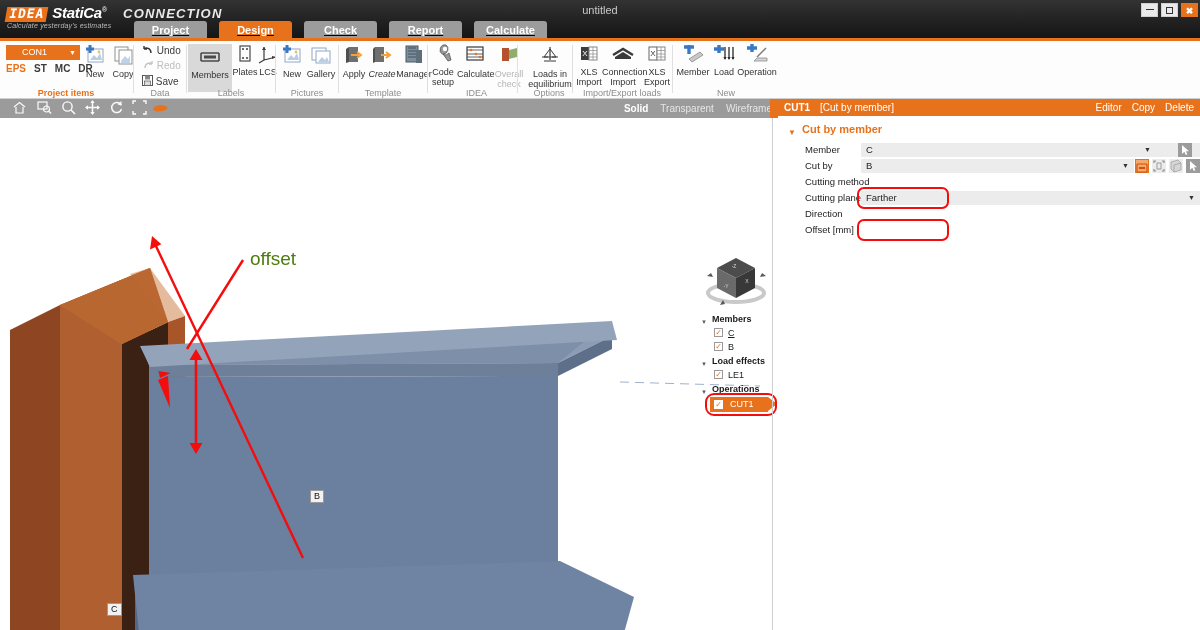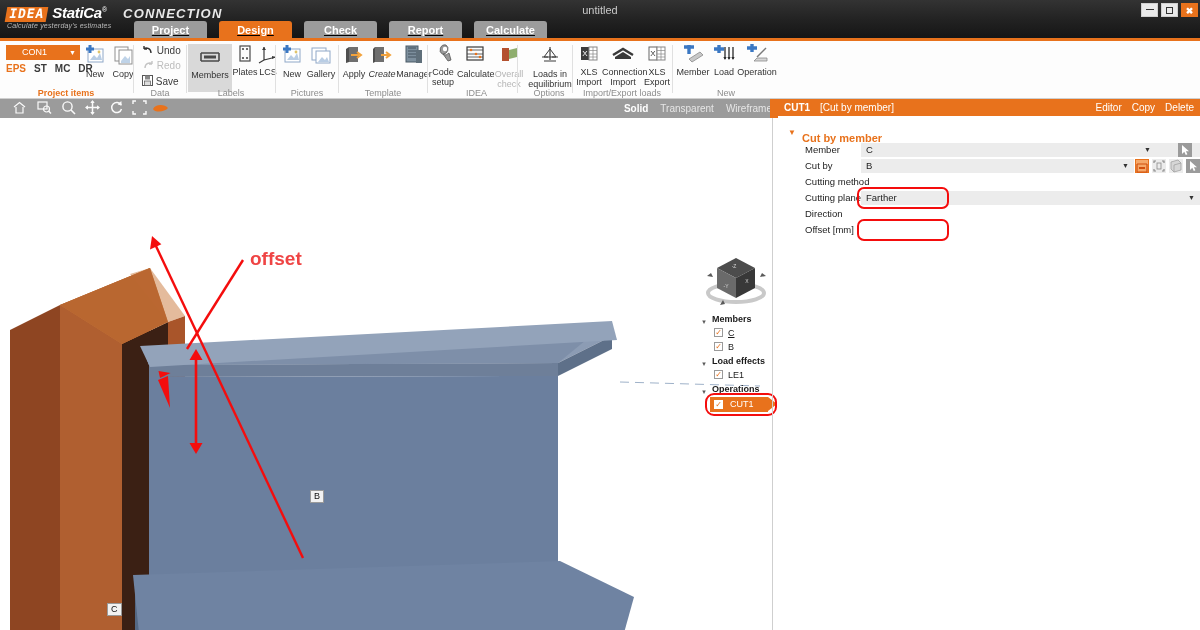--- a/index.html
+++ b/index.html
@@ -121,23 +121,22 @@
     position:absolute; left:0; top:118px; width:778px; height:512px;
     background:#ffffff; overflow:hidden;
   }
   .viewport svg { position:absolute; left:0; top:0; }
 
   .memlabel {
     position:absolute; background:#f2f2f2; border:1px solid #9a9a9a;
     font-size:9px; color:#111; padding:1px 3px; line-height:9px;
   }
   .annot {
-    position:absolute; color:#ef4444; font-size:19px; font-family:"Liberation Sans", sans-serif;
+    position:absolute; color:#4d7c0f; font-size:19px; font-family:"Liberation Sans", sans-serif;
     white-space:nowrap;
-    font-weight:bold;
   }
 
   
   .navcube { position:absolute; left:703px; top:128px; width:66px; height:64px; }
 
   
   .tree { position:absolute; left:700px; top:194px; width:78px; font-size:9px; color:#1a1a1a; }
   .trow { position:relative; height:14px; line-height:14px; white-space:nowrap; }
   .trow .arrow { position:absolute; left:0; top:3px; width:8px; text-align:center; font-size:7px; color:#5a5a5a; }
   .trow .grp { position:absolute; left:12px; font-weight:bold; }
@@ -162,21 +161,21 @@
 
   
   .props { position:absolute; left:778px; top:99px; width:422px; height:531px; background:#fff; }
   .props-head {
     position:absolute; left:0; top:0; width:422px; height:17px; background:#e8721c; color:#fff;
   }
   .props-head .name { position:absolute; left:6px; top:0; line-height:17px; font-size:10px; font-weight:bold; }
   .props-head .sub { position:absolute; left:42px; top:0; line-height:17px; font-size:10px; font-weight:normal; }
   .props-head .acts { position:absolute; right:6px; top:0; line-height:17px; font-size:10px; display:flex; gap:10px; }
 
-  .sect-title { position:absolute; left:24px; top:33px; font-size:11px; font-weight:bold; color:#e8721c; }
+  .sect-title { position:absolute; left:24px; top:24px; font-size:11px; font-weight:bold; color:#e8721c; }
   .sect-arrow { position:absolute; left:10px; top:29px; font-size:8px; color:#e8721c; }
 
   .prow { position:absolute; left:0; width:422px; height:14px; }
   .prow .plabel { position:absolute; left:27px; top:0; font-size:9.5px; color:#222; line-height:14px; }
   .pfield {
     position:absolute; height:14px; background:#ececec; border:none;
     font-size:9.5px; color:#222; line-height:14px; padding-left:5px;
   }
   .pfield .pcaret { position:absolute; right:5px; top:0; font-size:7px; color:#333; }
   .pick {

